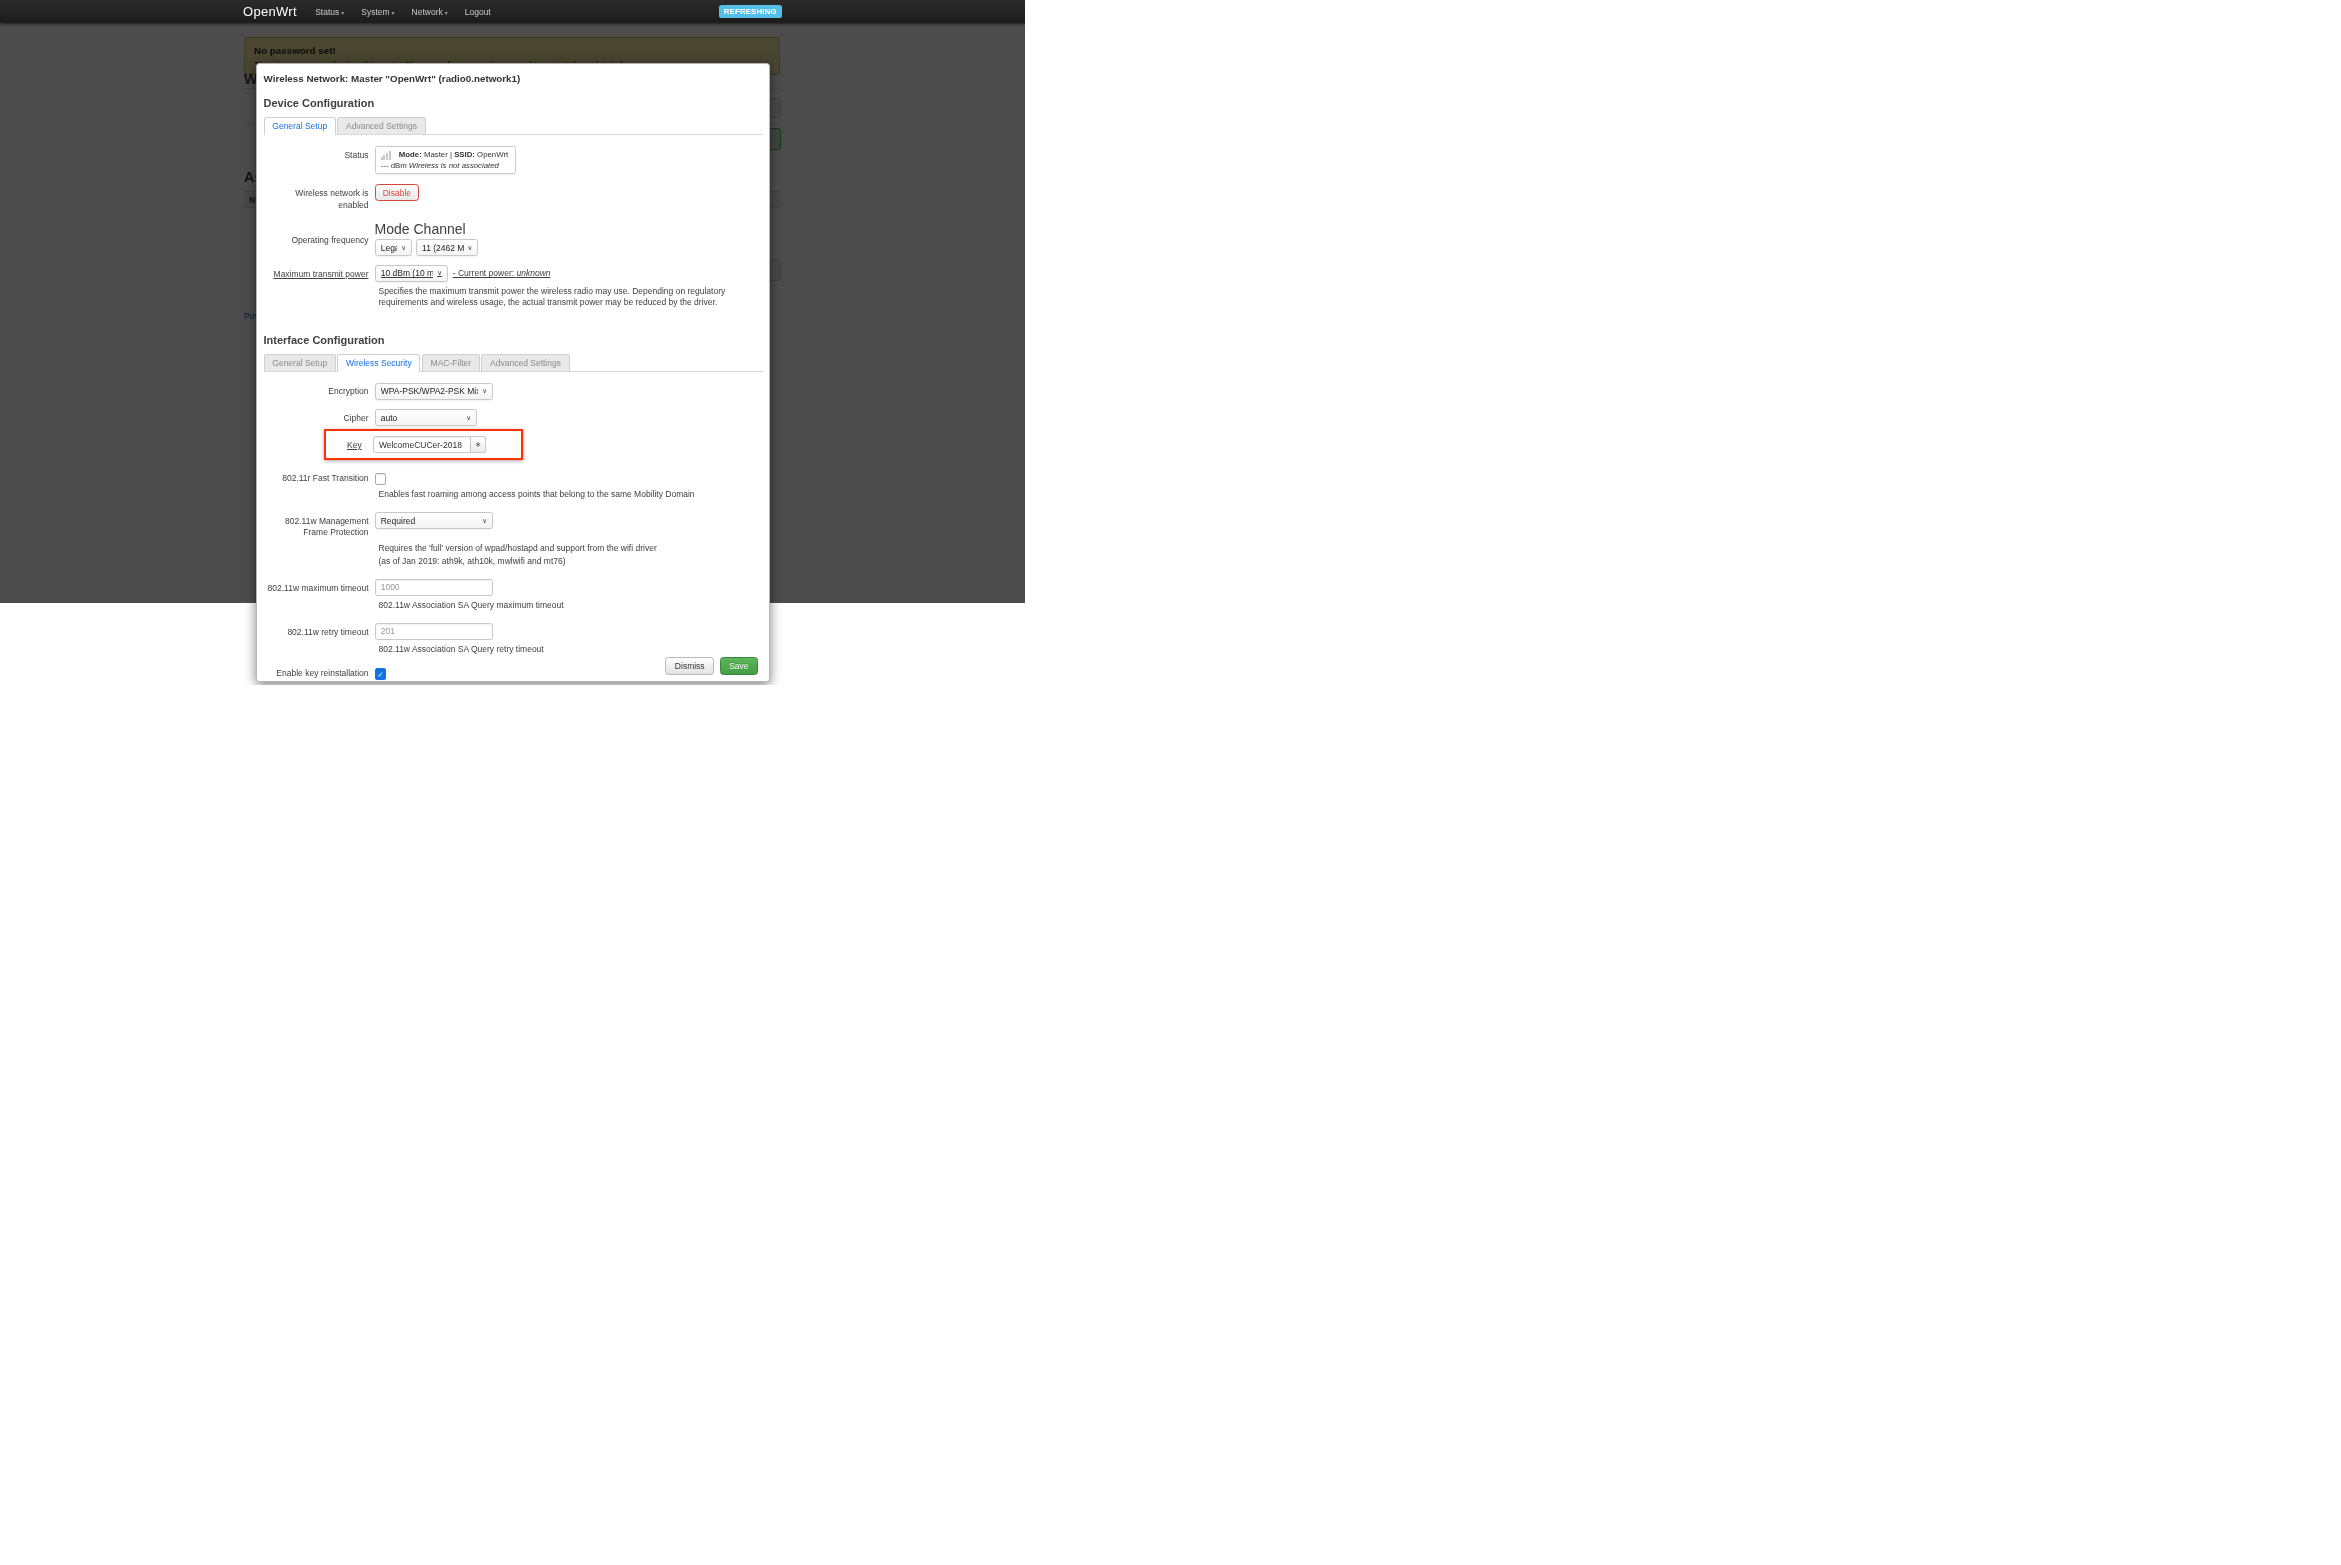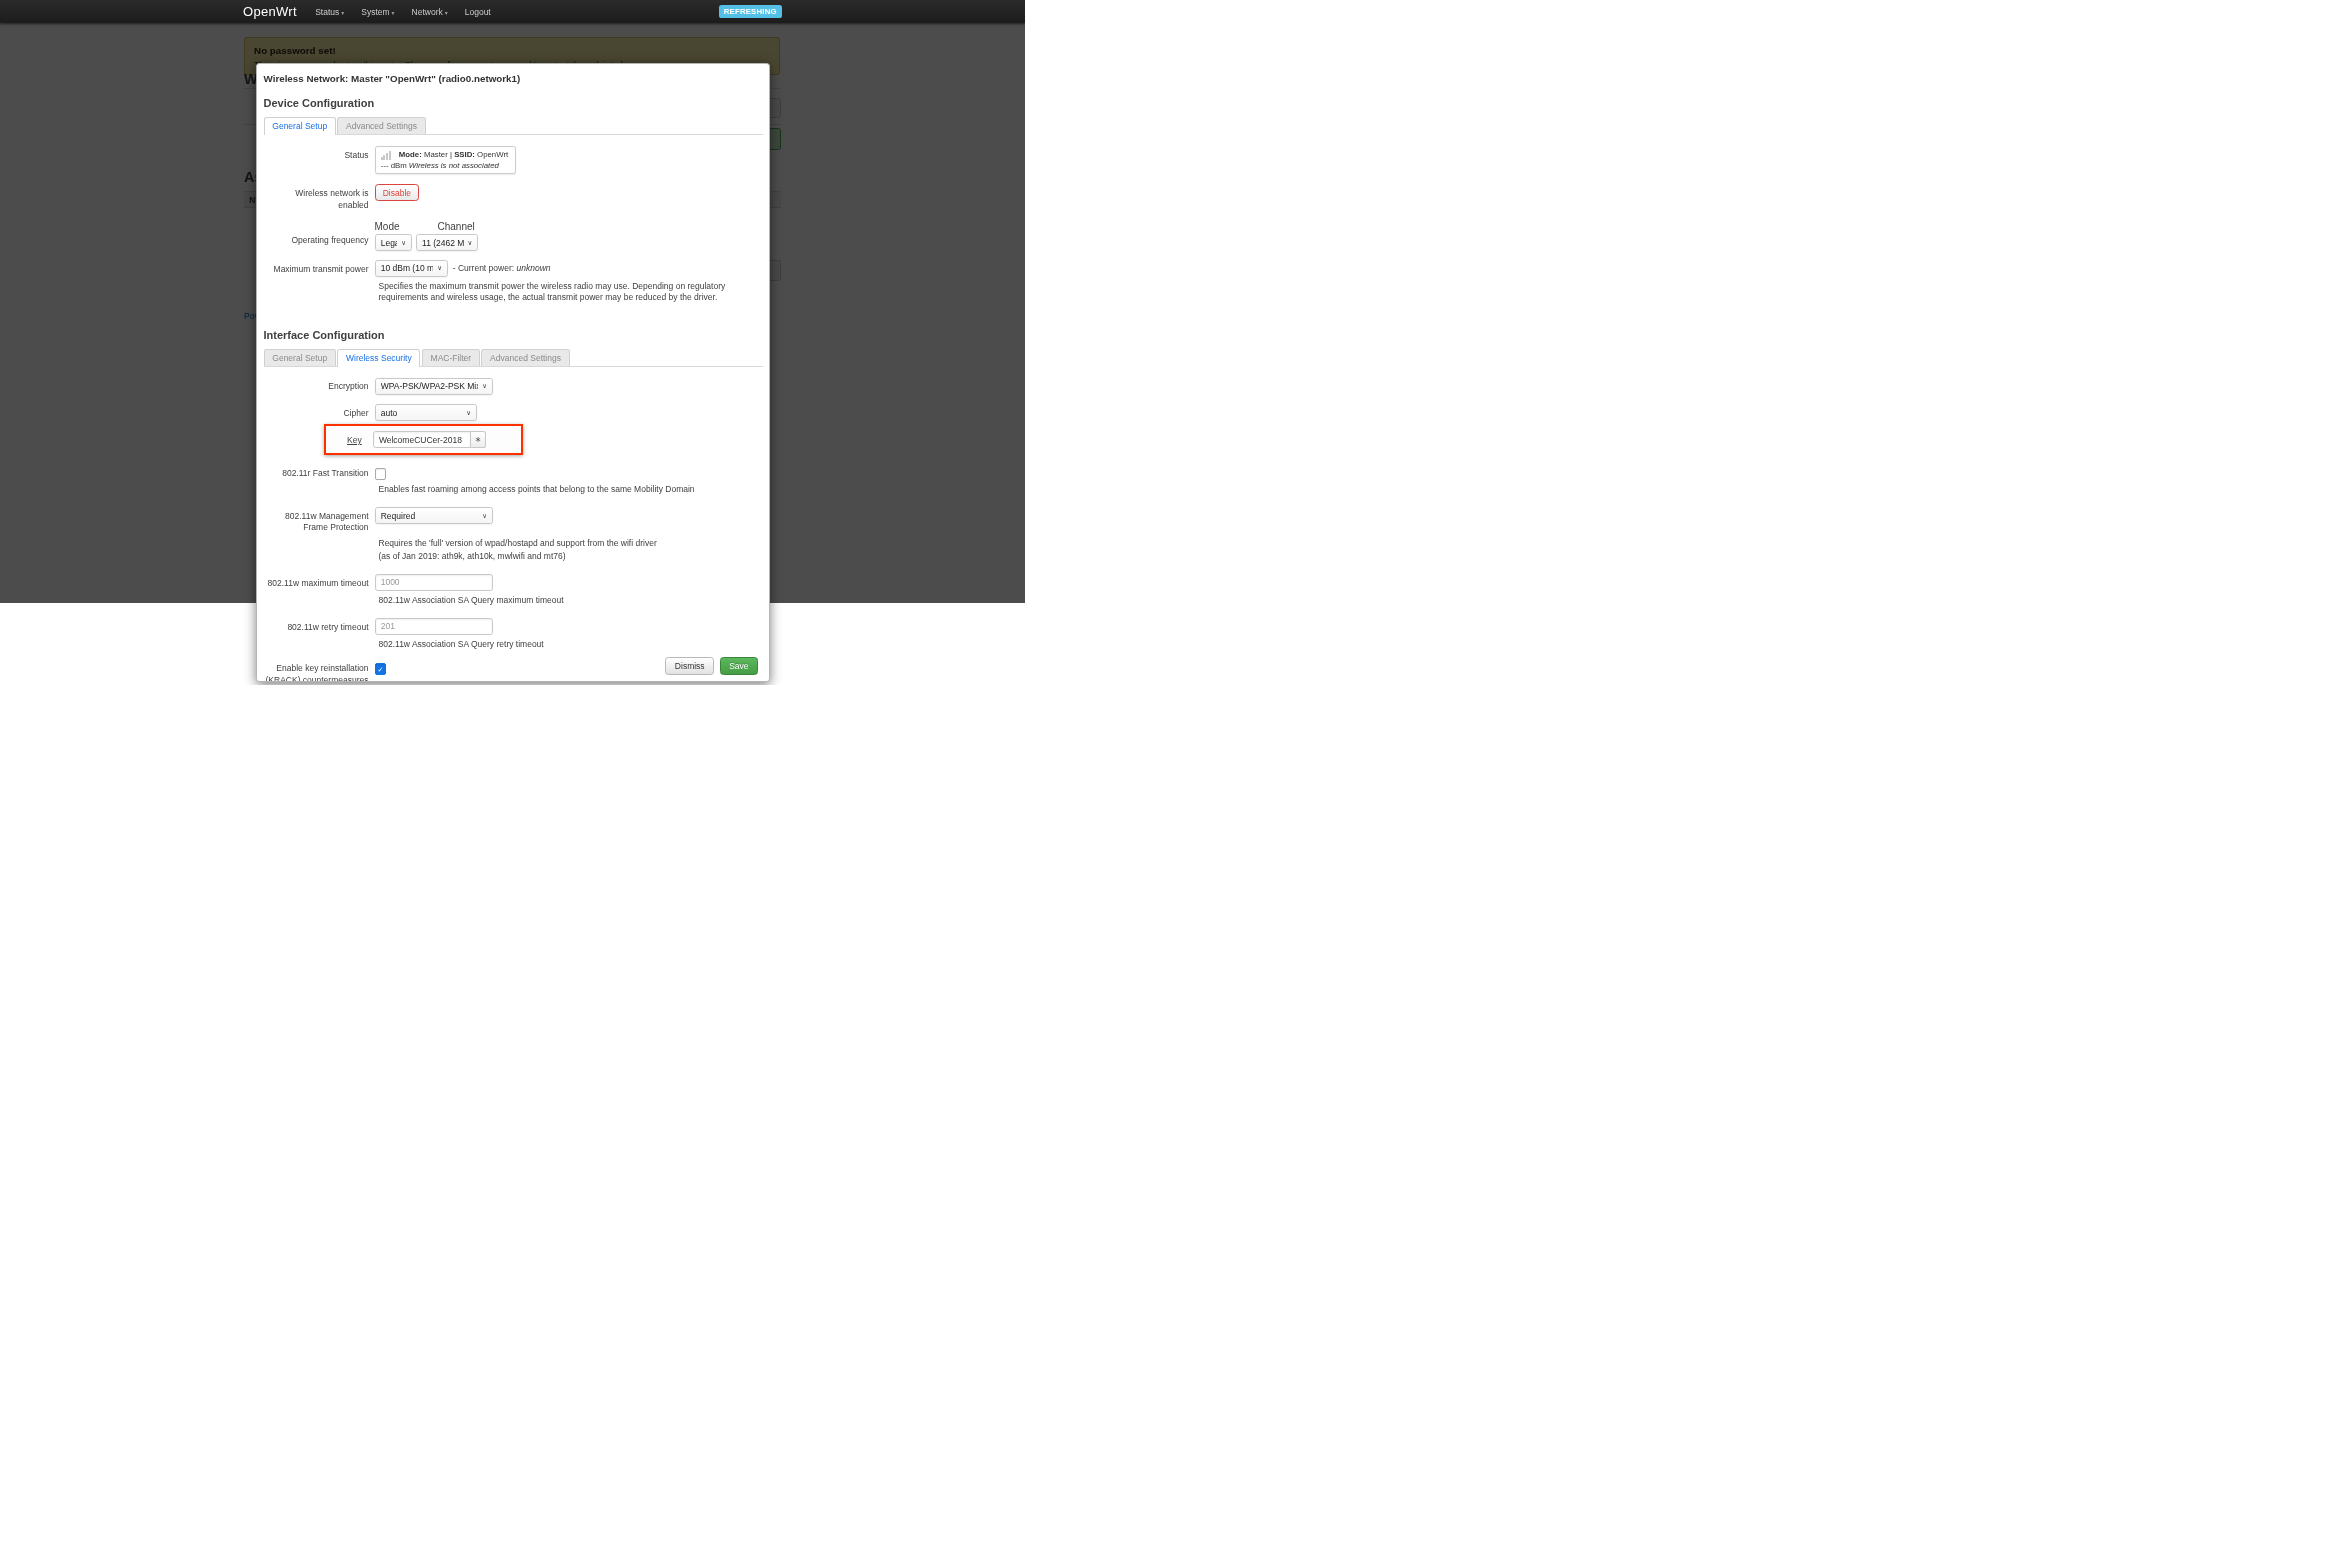--- a/index.html
+++ b/index.html
@@ -86,21 +86,21 @@
   }
   .sel .sel-text{white-space:nowrap;overflow:hidden;}
   .sel .chev{font-size:6.5px;color:#333;margin-left:3.9px;flex:none;}
   .inp{
     height:17px;border:0.7px solid #c8c8c8;border-radius:2.6px;padding:0 5.2px;
     font-size:8.5px;color:#333;box-sizing:border-box;width:118px;
     box-shadow:inset 0 0.7px 2px rgba(0,0,0,.08);
     font-family:"Liberation Sans","DejaVu Sans",sans-serif;
   }
   .inp::placeholder{color:#999;}
-  .mode-headers{display:flex;font-size:10px;color:#404040;margin-bottom:2.6px;gap:24px;}
+  .mode-headers{display:flex;font-size:14px;color:#404040;margin-bottom:2.6px;}
   .after-text{font-size:8.5px;color:#404040;margin-left:5.2px;}
   
   .key-box{
     margin:2.6px 0 10.5px 60px;width:199px;border:2.6px solid #ff3000;
     display:flex;padding:5.2px 5.2px;background:#fdfdfd;box-sizing:border-box;
     box-shadow:0 1.3px 3.9px rgba(0,0,0,.35);
   }
   .key-box .lbl{width:31px;min-width:31px;text-decoration:underline;}
   .key-wrap{display:flex;margin-left:11px;}
   .key-wrap .inp{width:98px;border-radius:2.6px 0 0 2.6px;}
@@ -204,21 +204,21 @@
         <span class="chev">∨</span>
       </span>
       <span class="sel" style="width:62px;margin-left:2px;">
         <span class="sel-text">11 (2462 Mhz)</span>
         <span class="chev">∨</span>
       </span>
     </div>
   </div>
 
   <div>
-    <div class="row" style="margin-bottom:0;">
+    <div class="row" style="margin-bottom:0;text-decoration:underline;">
       <div class="lbl">Maximum transmit power</div>
       <div class="field" style="display:flex;align-items:center;">
         <span class="sel" style="width:73px;">
           <span class="sel-text">10 dBm (10 mW)</span>
           <span class="chev">∨</span>
         </span>
         <span class="after-text">
           <span>- Current power:</span>
           <span class="it">unknown</span>
         </span>

